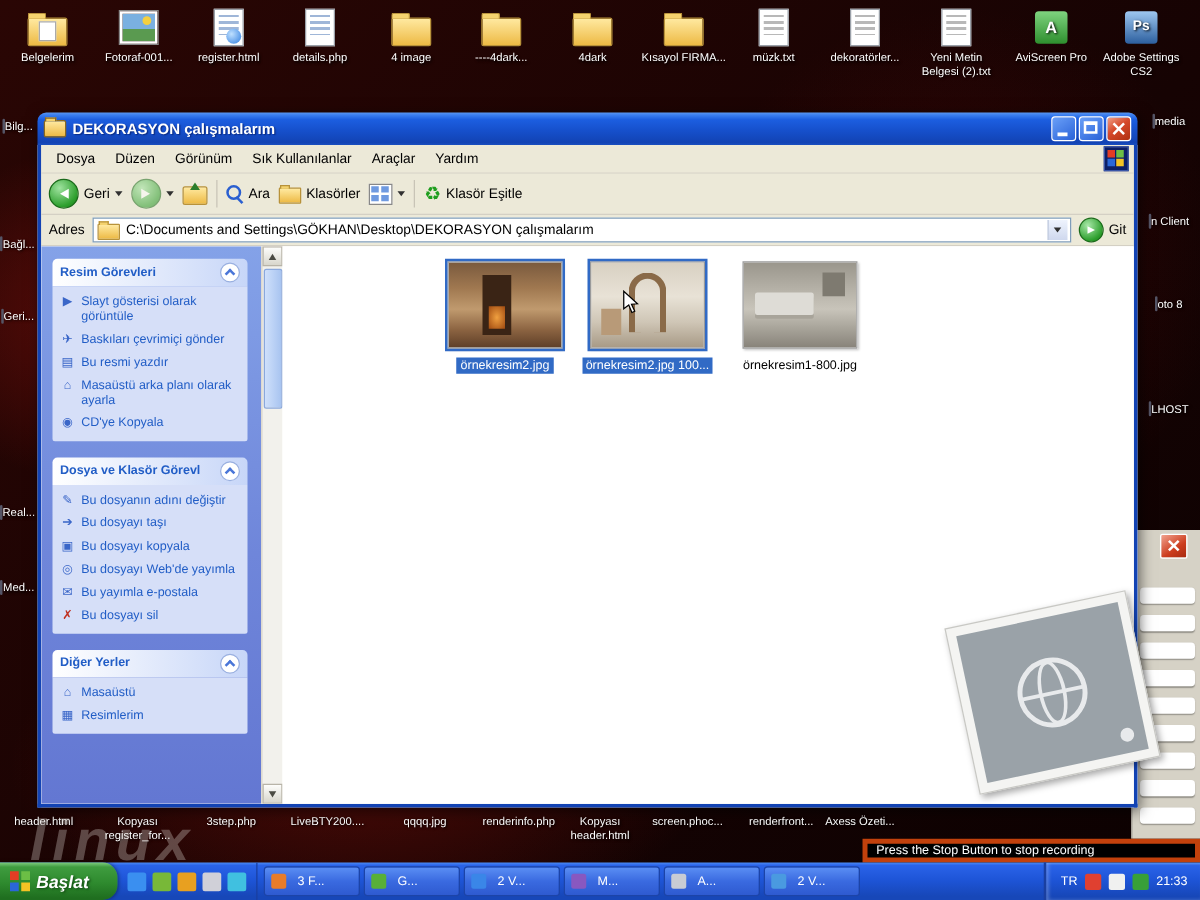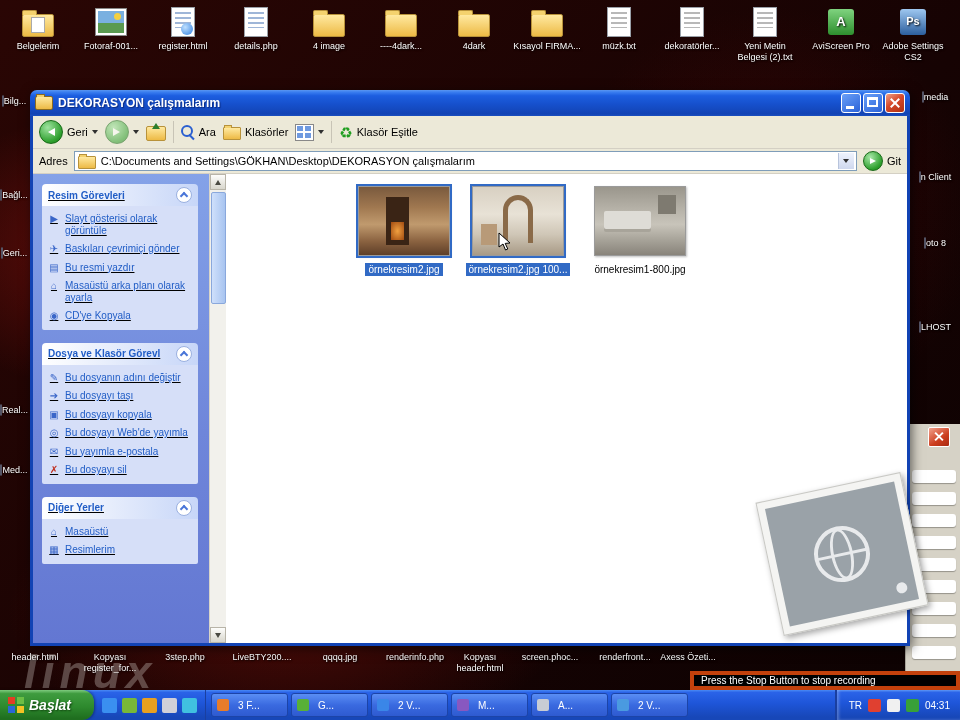--- a/index.html
+++ b/index.html
@@ -79,21 +79,21 @@
   .sync-ic::before{content:"♻";}
   .addrbar{height:24px;display:flex;align-items:center;gap:6px;padding:0 6px;border-bottom:1px solid #d4d0c4;background:#ece9d8;font-size:11px;}
   .addr-box{flex:1;height:18px;background:#fff;border:1px solid #7f9db9;display:flex;align-items:center;padding:0 2px 0 3px;gap:5px;font-size:11px;overflow:hidden;}
   .addr-path{white-space:nowrap;overflow:hidden;}
   .addr-dd{margin-left:auto;width:15px;height:16px;background:linear-gradient(#eef3fd,#cfd8ee);border-left:1px solid #b8c4dc;display:flex;align-items:center;justify-content:center;flex:none;}
   .go-c{width:18px;height:18px;border-radius:50%;background:radial-gradient(circle at 35% 30%,#a8e8a8,#2c9e2c 70%,#1d7a1d);border:1px solid #1a6a1a;display:flex;align-items:center;justify-content:center;flex:none;}
   .go-c .arr-r{border-left-width:6px;border-top-width:3px;border-bottom-width:3px;}
   .client{flex:1;position:relative;background:#fff;overflow:hidden;}
   
   .pane{position:absolute;left:0;top:0;bottom:0;width:176px;background:linear-gradient(180deg,#84a2e8 0%,#6f86da 55%,#6377d2 100%);padding:10px 0 0 9px;box-sizing:border-box;}
-  .sect{width:156px;margin-bottom:13px;text-decoration:underline;}
+  .sect{width:156px;margin-bottom:13px;}
   .sect-h{height:22px;background:linear-gradient(90deg,#ffffff,#c7d6f8);border-radius:4px 4px 0 0;display:flex;justify-content:space-between;align-items:center;padding:0 6px;color:#215dc6;font-weight:bold;font-size:10px;box-sizing:border-box;}
   .chev{width:14px;height:14px;border-radius:50%;background:#fff;border:1px solid #9ab0e0;position:relative;flex:none;}
   .chev::before{content:"";position:absolute;left:4px;top:5px;width:4px;height:4px;border-left:2px solid #4a76d8;border-top:2px solid #4a76d8;transform:rotate(45deg);}
   .sect-b{background:#d6dff8;padding:7px 5px 8px 6px;display:flex;flex-direction:column;gap:7px;border-radius:0 0 2px 2px;}
   .sitem{display:flex;gap:5px;font-size:10px;color:#215dc6;line-height:1.15;align-items:flex-start;}
   .si{width:12px;flex:none;font-size:10px;line-height:1.1;color:#3a66c8;text-align:center;}
   .si.red{color:#c03020;}
   
   .sb{position:absolute;left:176px;top:0;bottom:0;width:17px;background:#f2f1ec;border-left:1px solid #d8d4c8;box-sizing:border-box;}
   .sb-btn{position:absolute;left:0;width:16px;height:16px;background:linear-gradient(#fdfdfb,#d8d6cc);border:1px solid #b8b4a8;box-sizing:border-box;display:flex;align-items:center;justify-content:center;}
@@ -213,20 +213,29 @@
   <div class="titlebar">
     <span class="t-ico"></span>
     <span class="t-text">DEKORASYON çalışmalarım</span>
     <span class="t-btns">
       <span class="tb min"></span>
       <span class="tb max"></span>
       <span class="tb cls"></span>
     </span>
   </div>
   <div class="win-body">
+    <div class="menubar">
+      <span class="mitem">Dosya</span>
+      <span class="mitem">Düzen</span>
+      <span class="mitem">Görünüm</span>
+      <span class="mitem">Sık Kullanılanlar</span>
+      <span class="mitem">Araçlar</span>
+      <span class="mitem">Yardım</span>
+      <span class="m-logo"></span>
+    </div>
     <div class="toolbar">
       <span class="tbtn">
         <span class="nav-c">
             <span class="arr-l"></span>
           </span>
         <span>Geri</span>
         <span class="caret"></span>
       </span>
       <span class="tbtn">
         <span class="nav-c dis">
@@ -456,15 +465,15 @@
     <div class="tbn">
         <span class="ti" style="background:#4a9ae0"></span>
         <span>2 V...</span>
       </div>
   </div>
   <div class="tray">
     <span>TR</span>
     <span class="tri" style="background:#e04030"></span>
     <span class="tri" style="background:#f0f0f0"></span>
     <span class="tri" style="background:#38a038"></span>
-    <span>04:31</span>
+    <span>21:33</span>
   </div>
 </div>
 
 </body></html>

